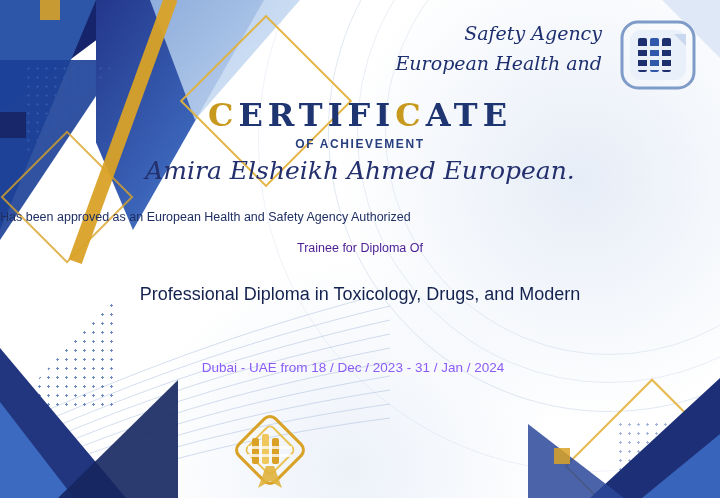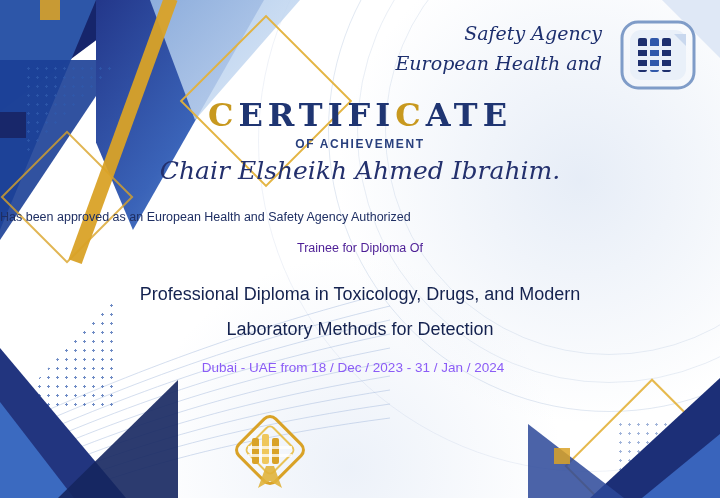--- a/index.html
+++ b/index.html
@@ -173,25 +173,24 @@
         <path d="M58 18 L70 30 L70 18 Z" fill="#c9d8ee"></path>
       </g>
     </svg>
   </div>
 
   <div class="title">
     <span class="g">C</span><span>ERTIFI</span><span class="g">C</span><span>ATE</span>
   </div>
 
   <div class="subtitle">OF ACHIEVEMENT</div>
-  <div class="name">Chair Elsheikh Ahmed Ibrahim.</div>
+  <div class="name">Amira Elsheikh Ahmed European.</div>
   <div class="l1">Has been approved as an European Health and Safety Agency Authorized</div>
   <div class="l2">Trainee for Diploma Of</div>
   <div class="course1">Professional Diploma in Toxicology, Drugs, and Modern</div>
-  <div class="course2">Laboratory Methods for Detection</div>
   <div class="dates">Dubai - UAE from 18 / Dec / 2023 - 31 / Jan / 2024</div>
 
   <div class="seal">
     <svg width="84" height="84" viewBox="0 0 84 84">
       <g transform="rotate(45 42 42)">
         <rect x="16" y="16" width="52" height="52" rx="8" fill="none" stroke="#d9a227" stroke-width="3"></rect>
         <rect x="24" y="24" width="36" height="36" rx="5" fill="none" stroke="#e9c356" stroke-width="2"></rect>
       </g>
       <g fill="#d9a227">
         <rect x="24" y="30" width="7" height="26" rx="2"></rect>

